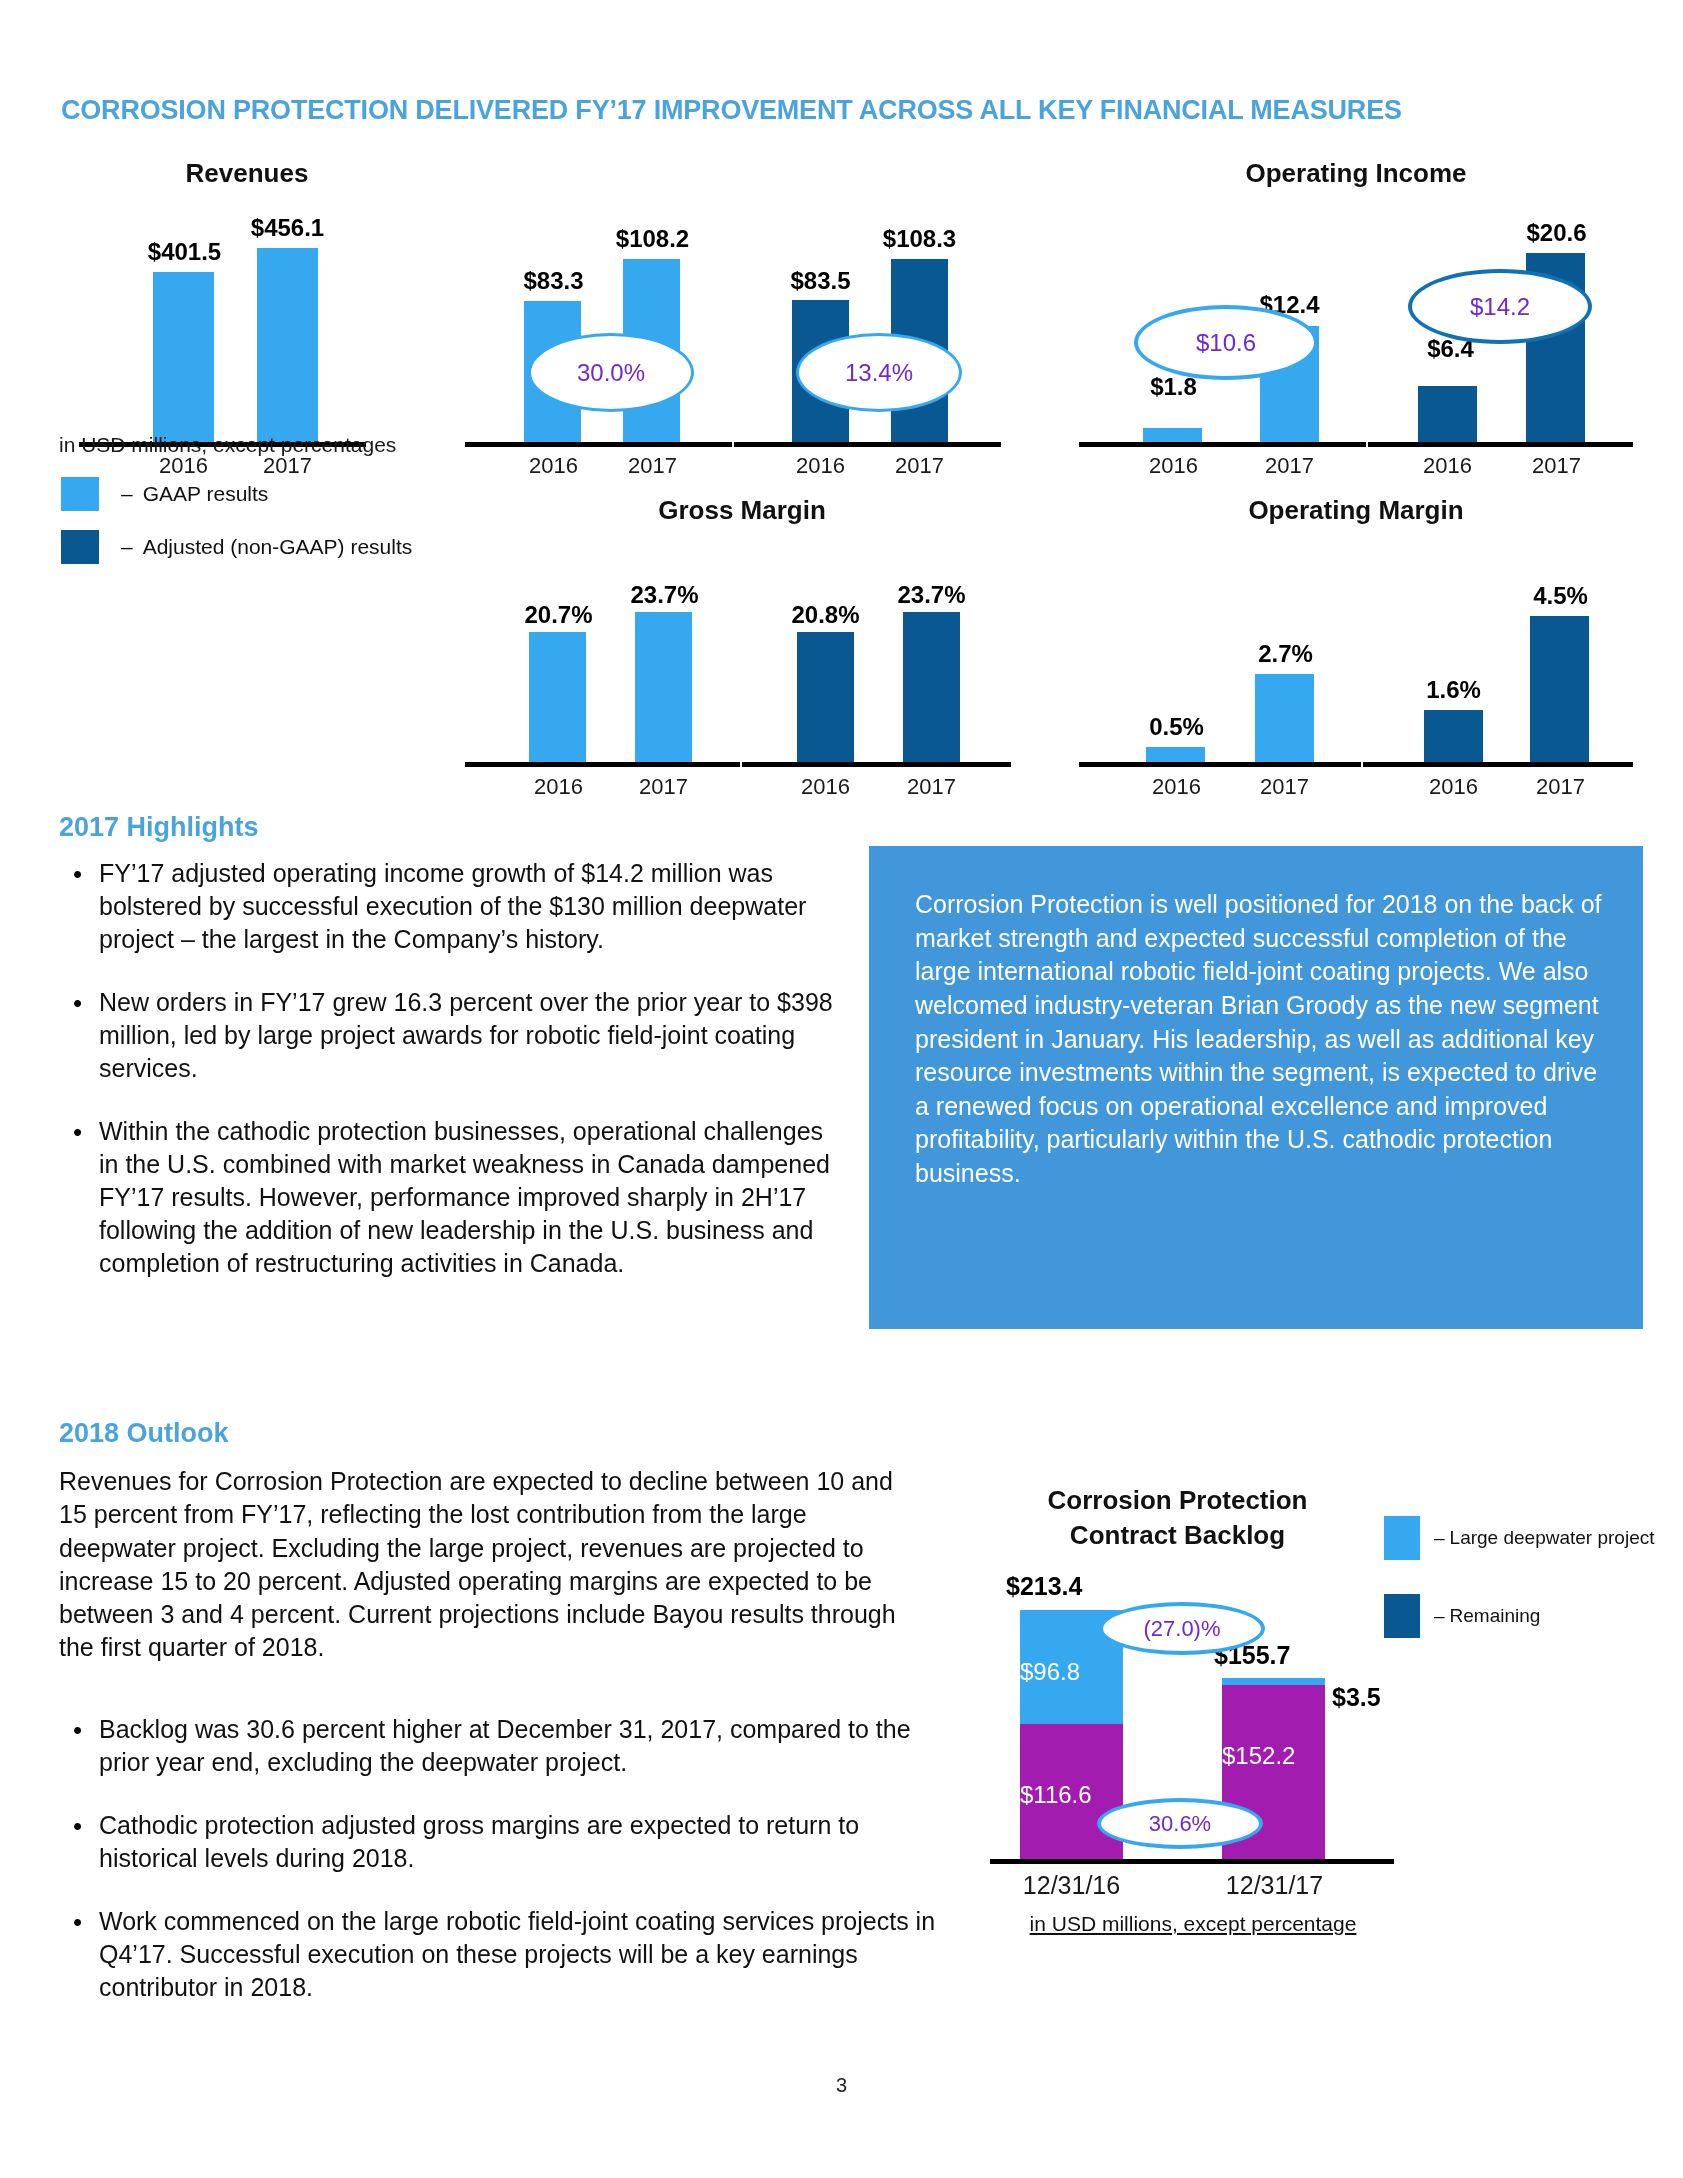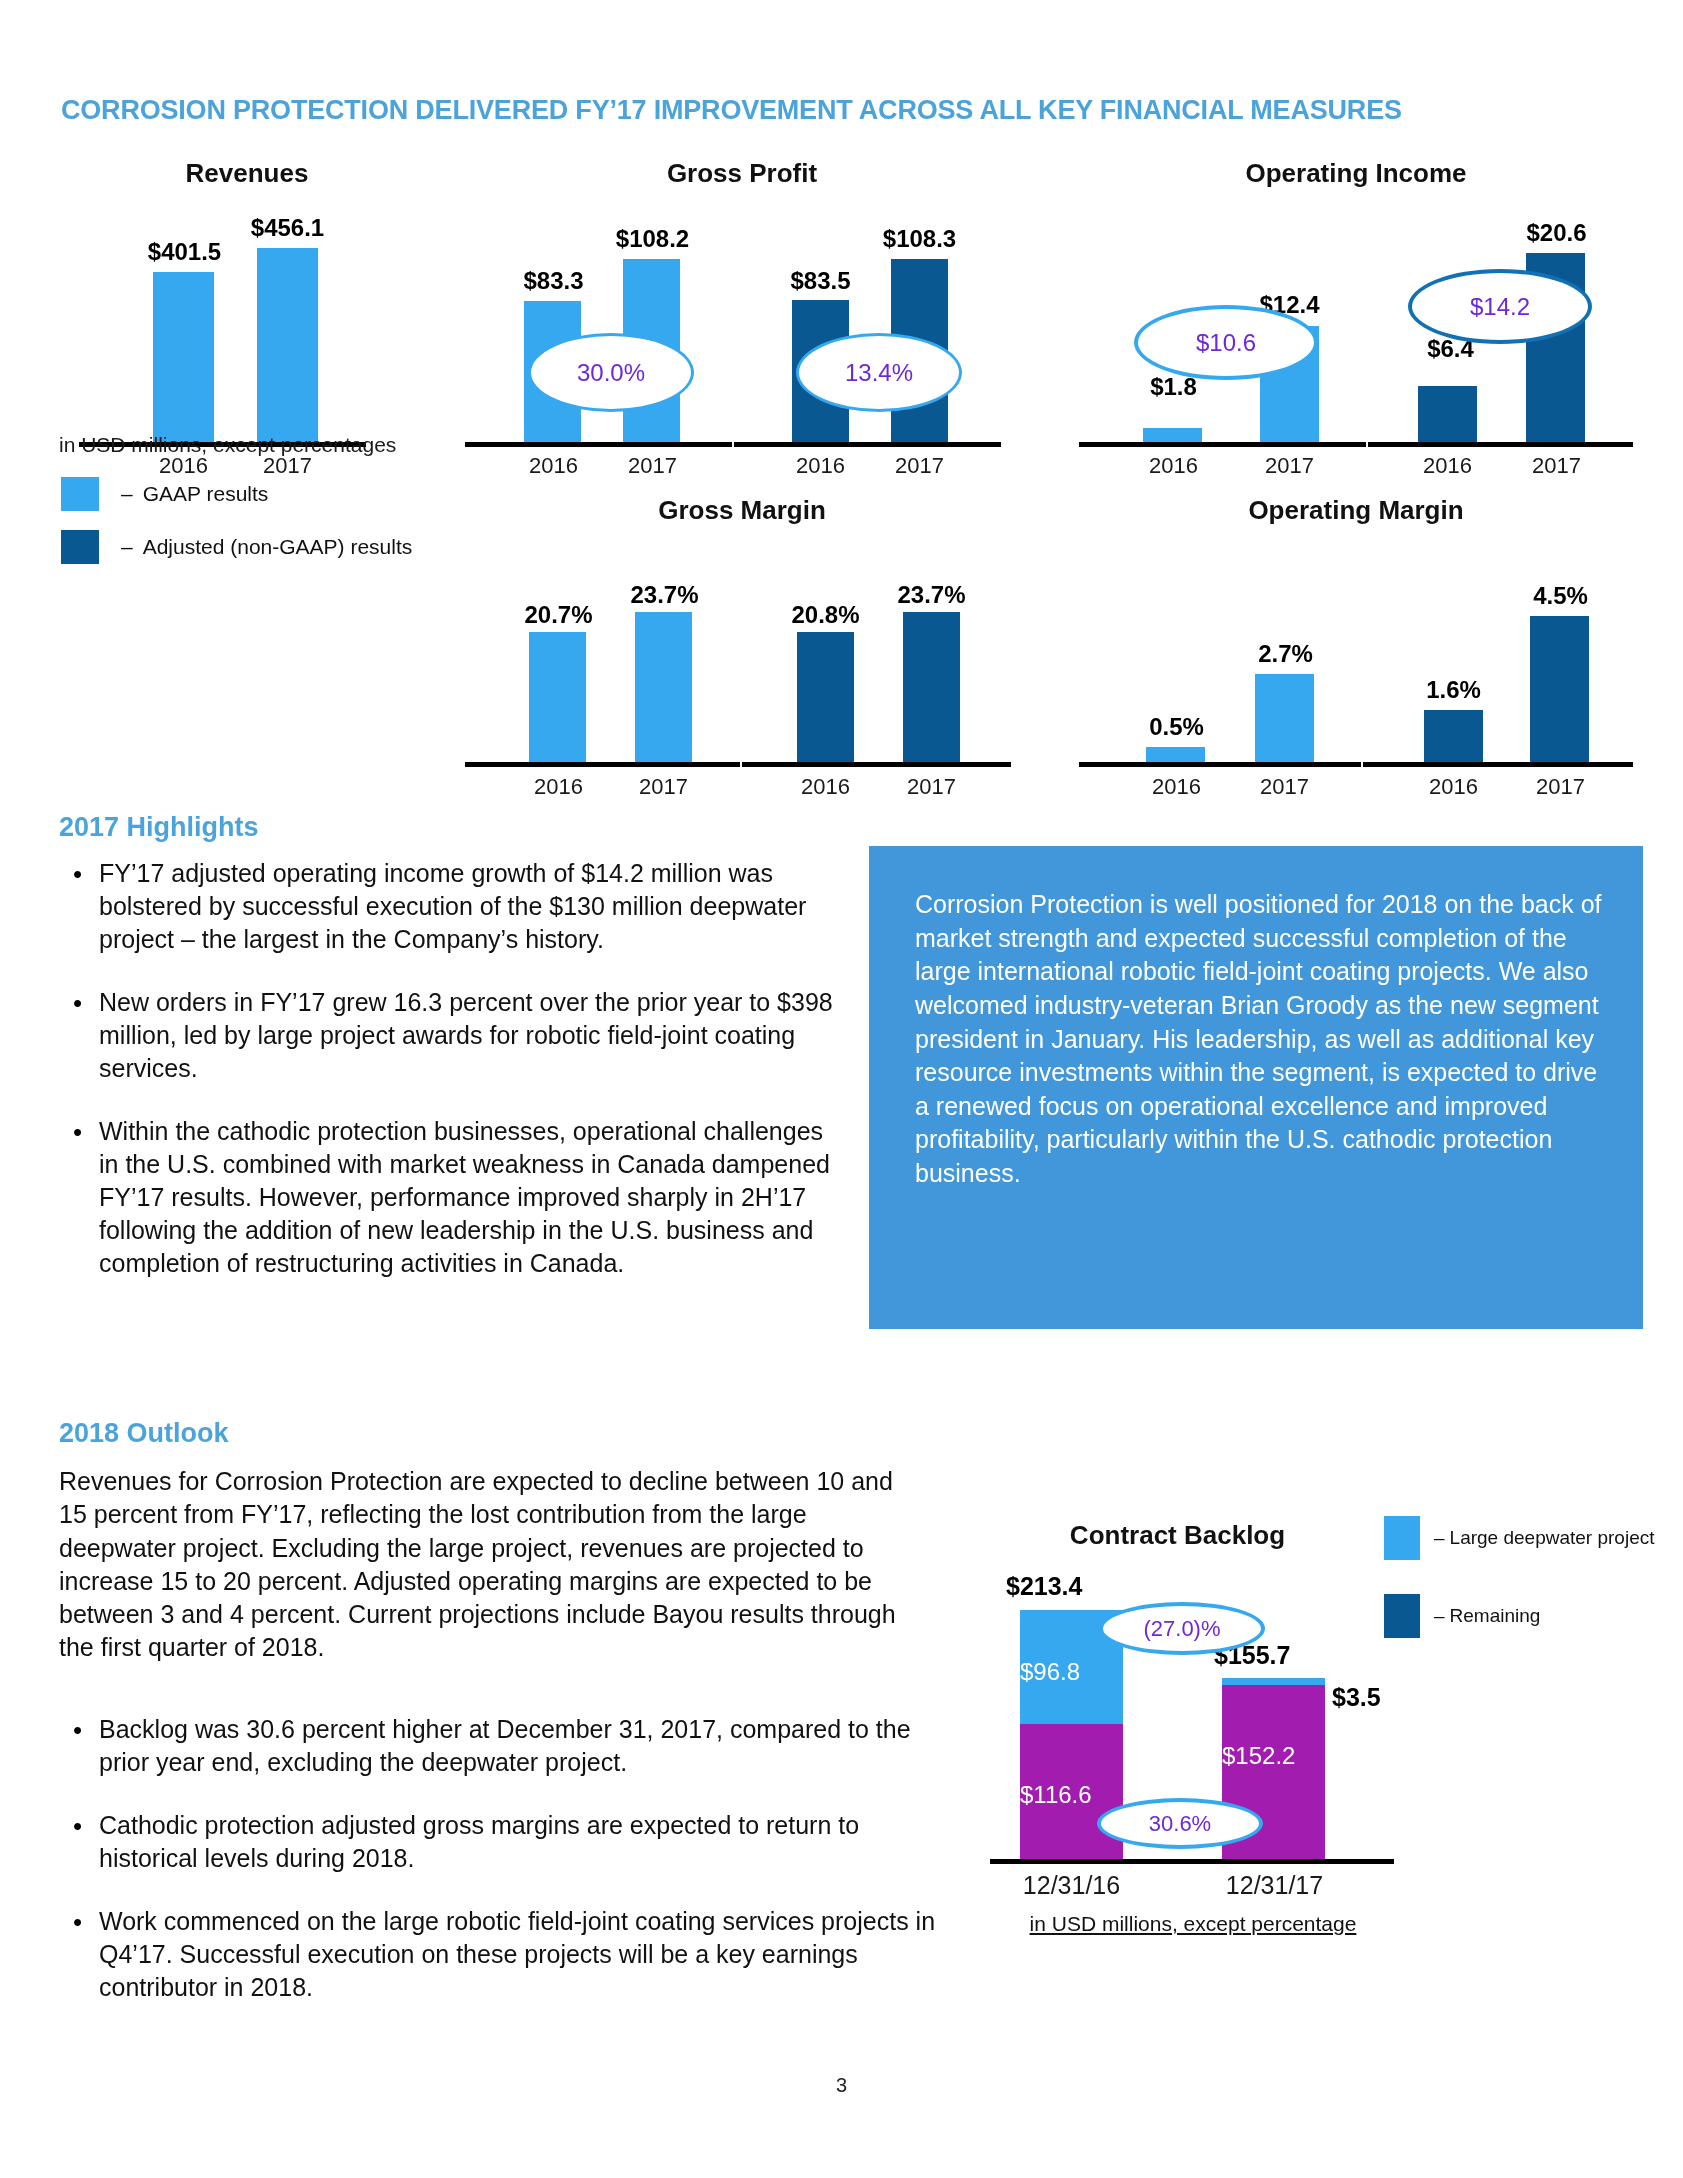--- a/index.html
+++ b/index.html
@@ -128,21 +128,20 @@
       <div class="bar-label" style="left:151px; width:135px; top:2px;">$456.1</div>
 
     </div>
 
     <div class="axis" style="left:10px; width:287px; top:284px;"></div>
     <div class="xtick" style="left:65px; width:99px; top:295px;">2016</div>
     <div class="xtick" style="left:169px; width:99px; top:295px;">2017</div>
   </div>
 
   <div class="chart" style="left:465px; top:158px; width:554px; height:317px;">
-    <div class="chart-title">Gross Profit</div>
 
     <div class="plot" style="top:54px; height:233px;">
 
       <div class="bar light" style="left:59px; width:57px; height:144px;"></div>
       <div class="bar light" style="left:158px; width:57px; height:186px;"></div>
 
       <div class="bar dark" style="left:327px; width:57px; height:145px;"></div>
       <div class="bar dark" style="left:426px; width:57px; height:186px;"></div>
 
       <div class="bar-label" style="left:24px; width:129px; top:55px;">$83.3</div>
@@ -287,20 +286,21 @@
       <div class="bullet-text">Cathodic protection adjusted gross margins are expected to return to historical levels during 2018.</div>
     </div>
     <div class="bullet">
       <div class="bullet-dot">•</div>
       <div class="bullet-text">Work commenced on the large robotic field-joint coating services projects in Q4’17. Successful execution on these projects will be a key earnings contributor in 2018.</div>
     </div>
   </div>
 
   <div class="chart" style="left:970px; top:1455px; width:693px; height:465px;">
 
+    <div class="chart-title" style="left:-139px; width:693px; top:30px;">Corrosion Protection</div>
     <div class="chart-title" style="left:-139px; width:693px; top:65px;">Contract Backlog</div>
 
     <div class="legend-row" style="left:414px; top:61px;">
       <div class="legend-swatch" style="background:#36A8EF; width:36px; height:44px;"></div>
       <div class="legend-dash" style="margin-left:14px; font-size:19px;">–</div>
       <div class="legend-text" style="margin-left:5px; font-size:19px;">Large deepwater project</div>
     </div>
     <div class="legend-row" style="left:414px; top:139px;">
       <div class="legend-swatch" style="background:#0A5892; width:36px; height:44px;"></div>
       <div class="legend-dash" style="margin-left:14px; font-size:19px;">–</div>

